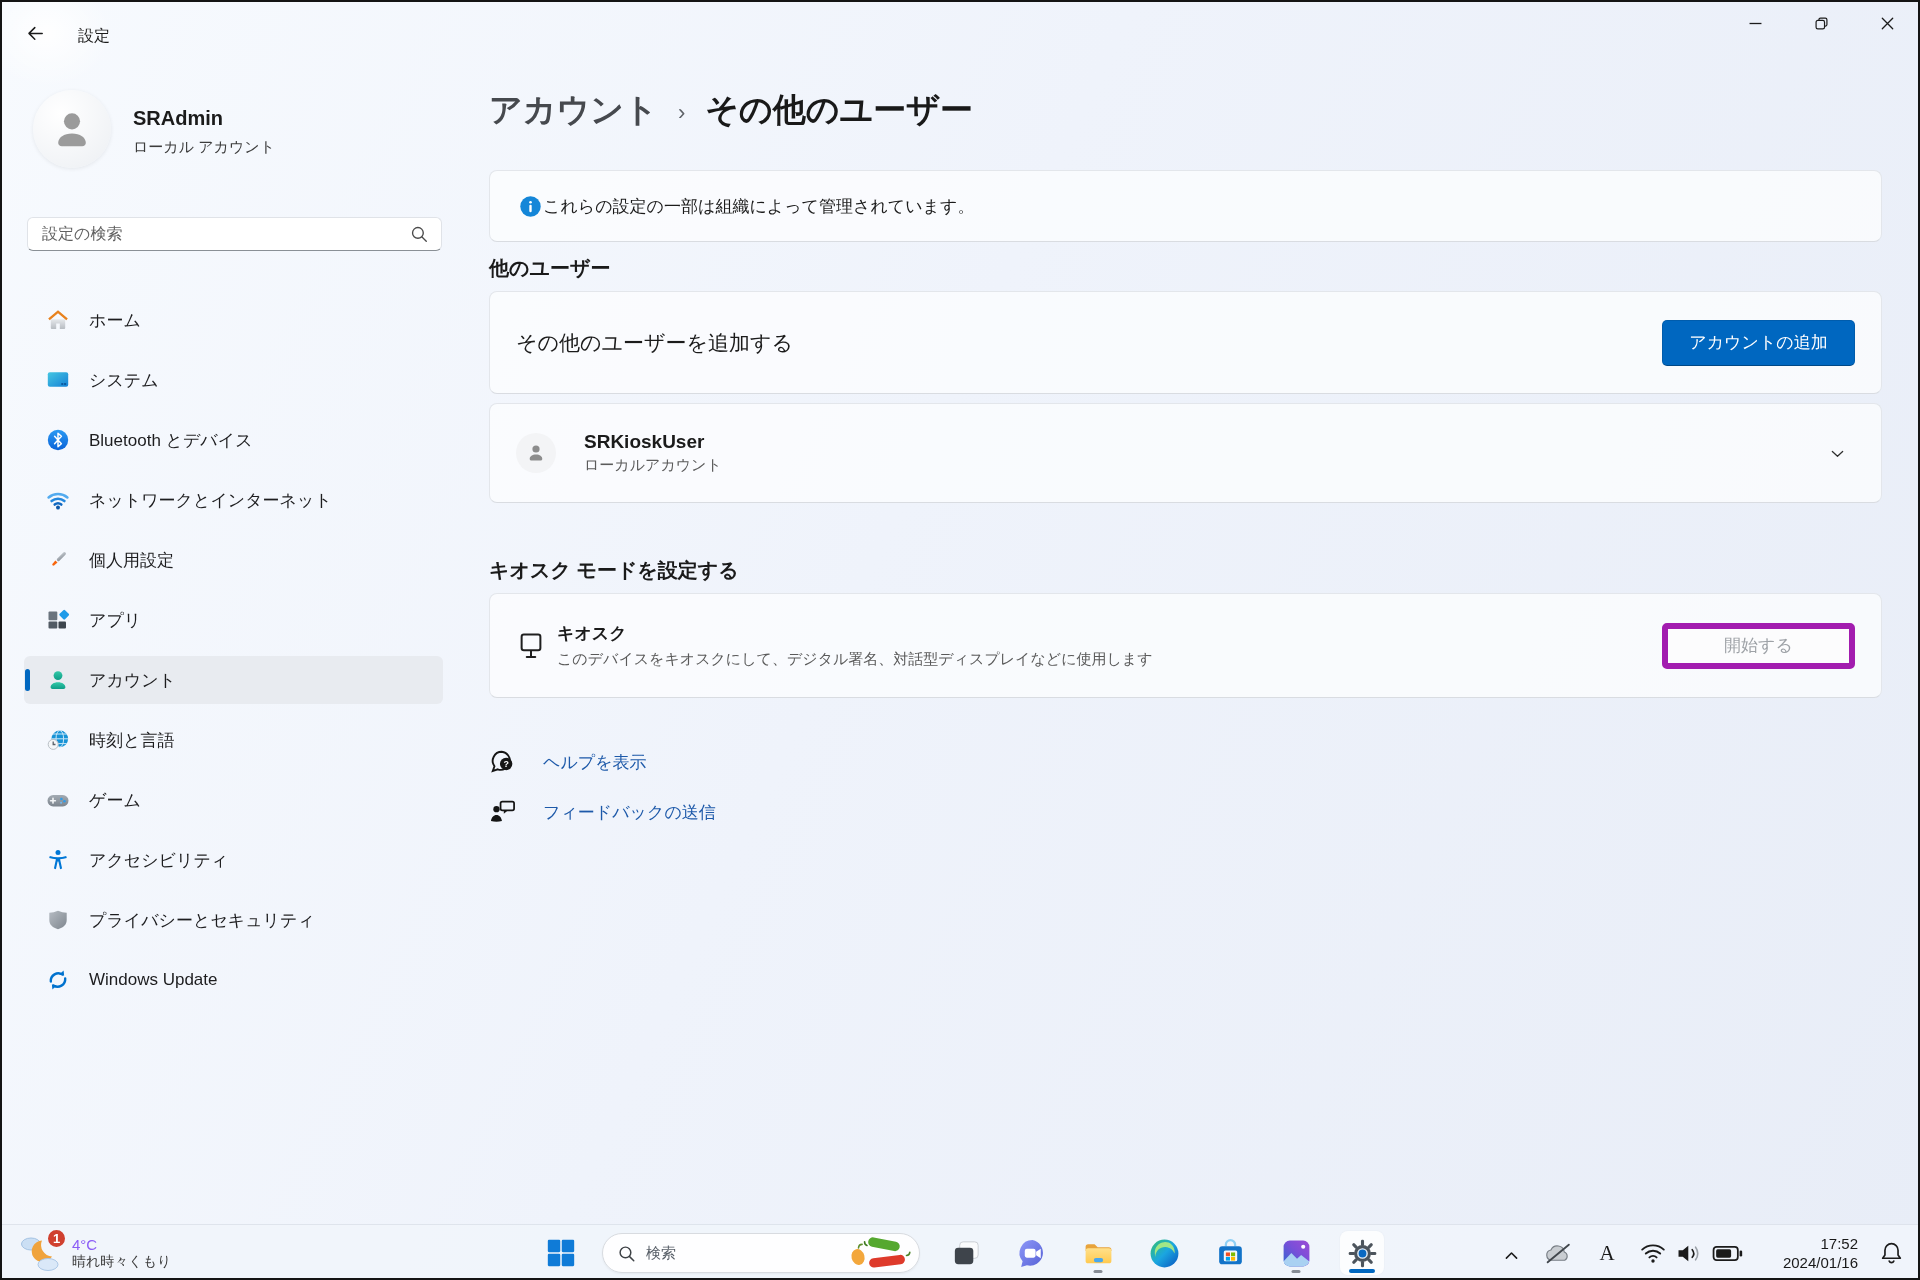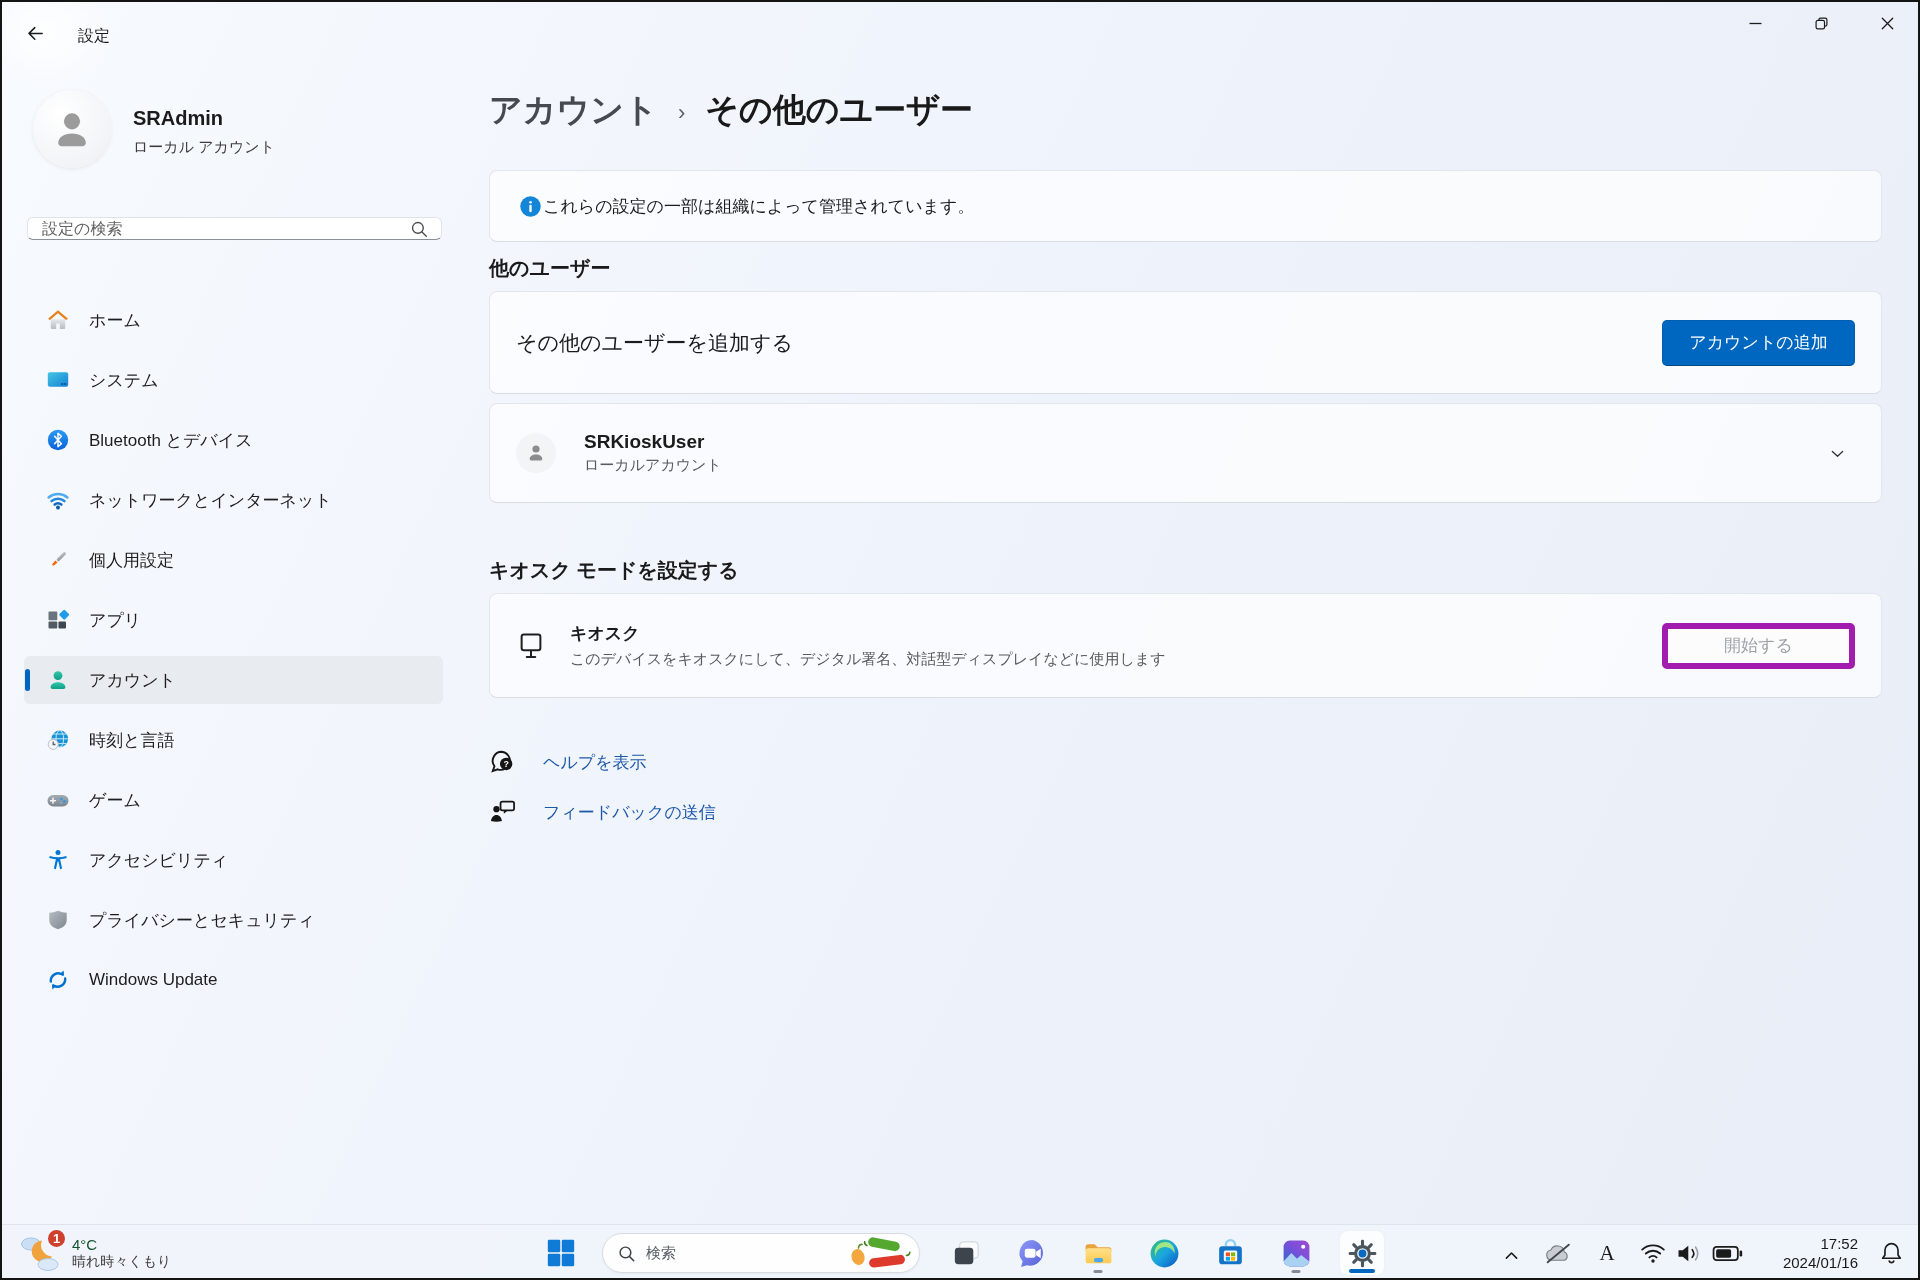--- a/index.html
+++ b/index.html
@@ -22,21 +22,21 @@
   .app-title { position:absolute; left:78px; top:26px; font-size:16px; color:#1b1b1b; }
   .caption { position:absolute; top:0; right:0; display:flex; }
   .cap-btn { width:66px; height:46px; display:flex; align-items:center; justify-content:center; }
 
   
   .avatar-big { position:absolute; left:33px; top:90px; width:78px; height:78px; border-radius:50%;
     background:radial-gradient(circle at 35% 30%,#ffffff,#eceff3); box-shadow:0 1px 4px rgba(0,0,0,.08);
     display:flex; align-items:center; justify-content:center; }
   .profile-name { position:absolute; left:133px; top:107px; font-size:20px; font-weight:bold; }
   .profile-type { position:absolute; left:133px; top:138px; font-size:15px; color:#3c3c3c; }
-  .search-box { position:absolute; left:27px; top:217px; width:415px; height:23px;
+  .search-box { position:absolute; left:27px; top:217px; width:415px; height:34px;
     background:#fff; border:1px solid #e0e3e8; border-bottom:1px solid #8a9096; border-radius:6px;
     display:flex; align-items:center; padding:0 12px 0 14px; }
   .search-box input { flex:1; border:none; outline:none; font-size:16px; color:#1b1b1b;
     font-family:inherit; background:transparent; }
   .search-box input::placeholder { color:#616161; }
   nav { position:absolute; left:24px; top:296px; width:419px; }
   .nav-item { position:relative; height:48px; margin-bottom:12px; border-radius:6px;
     display:flex; align-items:center; padding-left:21px; gap:18px; }
   .nav-item.selected { background:#e8ebf0; }
   .nav-item.selected::before { content:""; position:absolute; left:1px; top:13px; width:4.5px; height:22px;
@@ -59,39 +59,39 @@
   .btn-primary { margin-left:auto; width:193px; height:46px; border-radius:5px;
     background:var(--accent,#0067C0); color:#fff; font-size:17px; font-family:inherit;
     border:1px solid rgba(0,0,0,.1); border-bottom-color:rgba(0,0,0,.3);
     display:flex; align-items:center; justify-content:center; }
   .card-user { top:403px; height:100px; padding:0 26px; gap:28px; }
   .avatar-small { width:40px; height:40px; border-radius:50%; background:#f3f4f6;
     display:flex; align-items:center; justify-content:center; flex:0 0 40px; }
   .user-name { font-size:19px; font-weight:600; }
   .user-type { font-size:15px; color:#5b5b5b; margin-top:3px; }
   .chev-btn { margin-left:auto; width:36px; height:36px; display:flex; align-items:center; justify-content:center; }
-  .card-kiosk { top:593px; height:105px; padding:0 26px; gap:24px; }
+  .card-kiosk { top:593px; height:105px; padding:0 26px; gap:11px; }
   .kiosk-title { font-size:17px; font-weight:600; }
   .kiosk-desc { font-size:15px; color:#5a5a5a; margin-top:5px; }
   .btn-disabled { margin-left:auto; width:193px; height:46px; border-radius:5px;
     background:#fcfcfd; color:#9ea2a7; font-size:17px; font-family:inherit;
     border:6px solid #a21caf; display:flex; align-items:center; justify-content:center; }
   .help-link { position:absolute; left:489px; display:flex; align-items:center; gap:26px; height:32px; }
   .help-link .lnk { font-size:17px; color:var(--link,#1d59a9); }
   .lnk-ic { width:28px; height:28px; display:flex; align-items:center; justify-content:center; }
 
   
   .taskbar { position:absolute; left:0; right:0; bottom:0; height:56px;
     background:rgba(240,244,251,.94); border-top:1px solid rgba(110,125,150,.14); }
   .weather { position:absolute; left:18px; top:0; height:56px; display:flex; align-items:center; gap:10px; }
   .weather-ic { position:relative; width:44px; height:44px; }
   .weather-badge { position:absolute; top:-3px; right:-5px; min-width:21px; height:21px; border-radius:50%;
     background:#d0402f; color:#fff; font-size:13px; font-weight:bold; border:2px solid #f2f5fb;
     display:flex; align-items:center; justify-content:center; }
-  .weather-txt .t1 { font-size:15px; line-height:17px; color:#14532d; }
+  .weather-txt .t1 { font-size:15px; line-height:17px; color:#8b5cf6; }
   .weather-txt .t2 { font-size:14px; line-height:17px; color:#3c3c3c; }
   .tb-center { position:absolute; left:541px; top:0; height:56px; display:flex; align-items:center; }
   .tb-start { width:40px; height:44px; display:flex; align-items:center; justify-content:center; border-radius:6px; }
   .tb-search { margin-left:21px; width:318px; height:40px; border-radius:20px;
     background:rgba(255,255,255,.88); border:1px solid #d8dbe0; box-shadow:0 1px 2px rgba(0,0,0,.05);
     display:flex; align-items:center; padding:0 6px 0 14px; }
   .tb-search-txt { font-size:15px; color:#565d66; margin-left:10px; }
   .tb-search-img { margin-left:auto; }
   .tb-apps { display:flex; margin-left:24px; gap:22px; }
   .tb-icon { position:relative; width:44px; height:44px; border-radius:8px;

